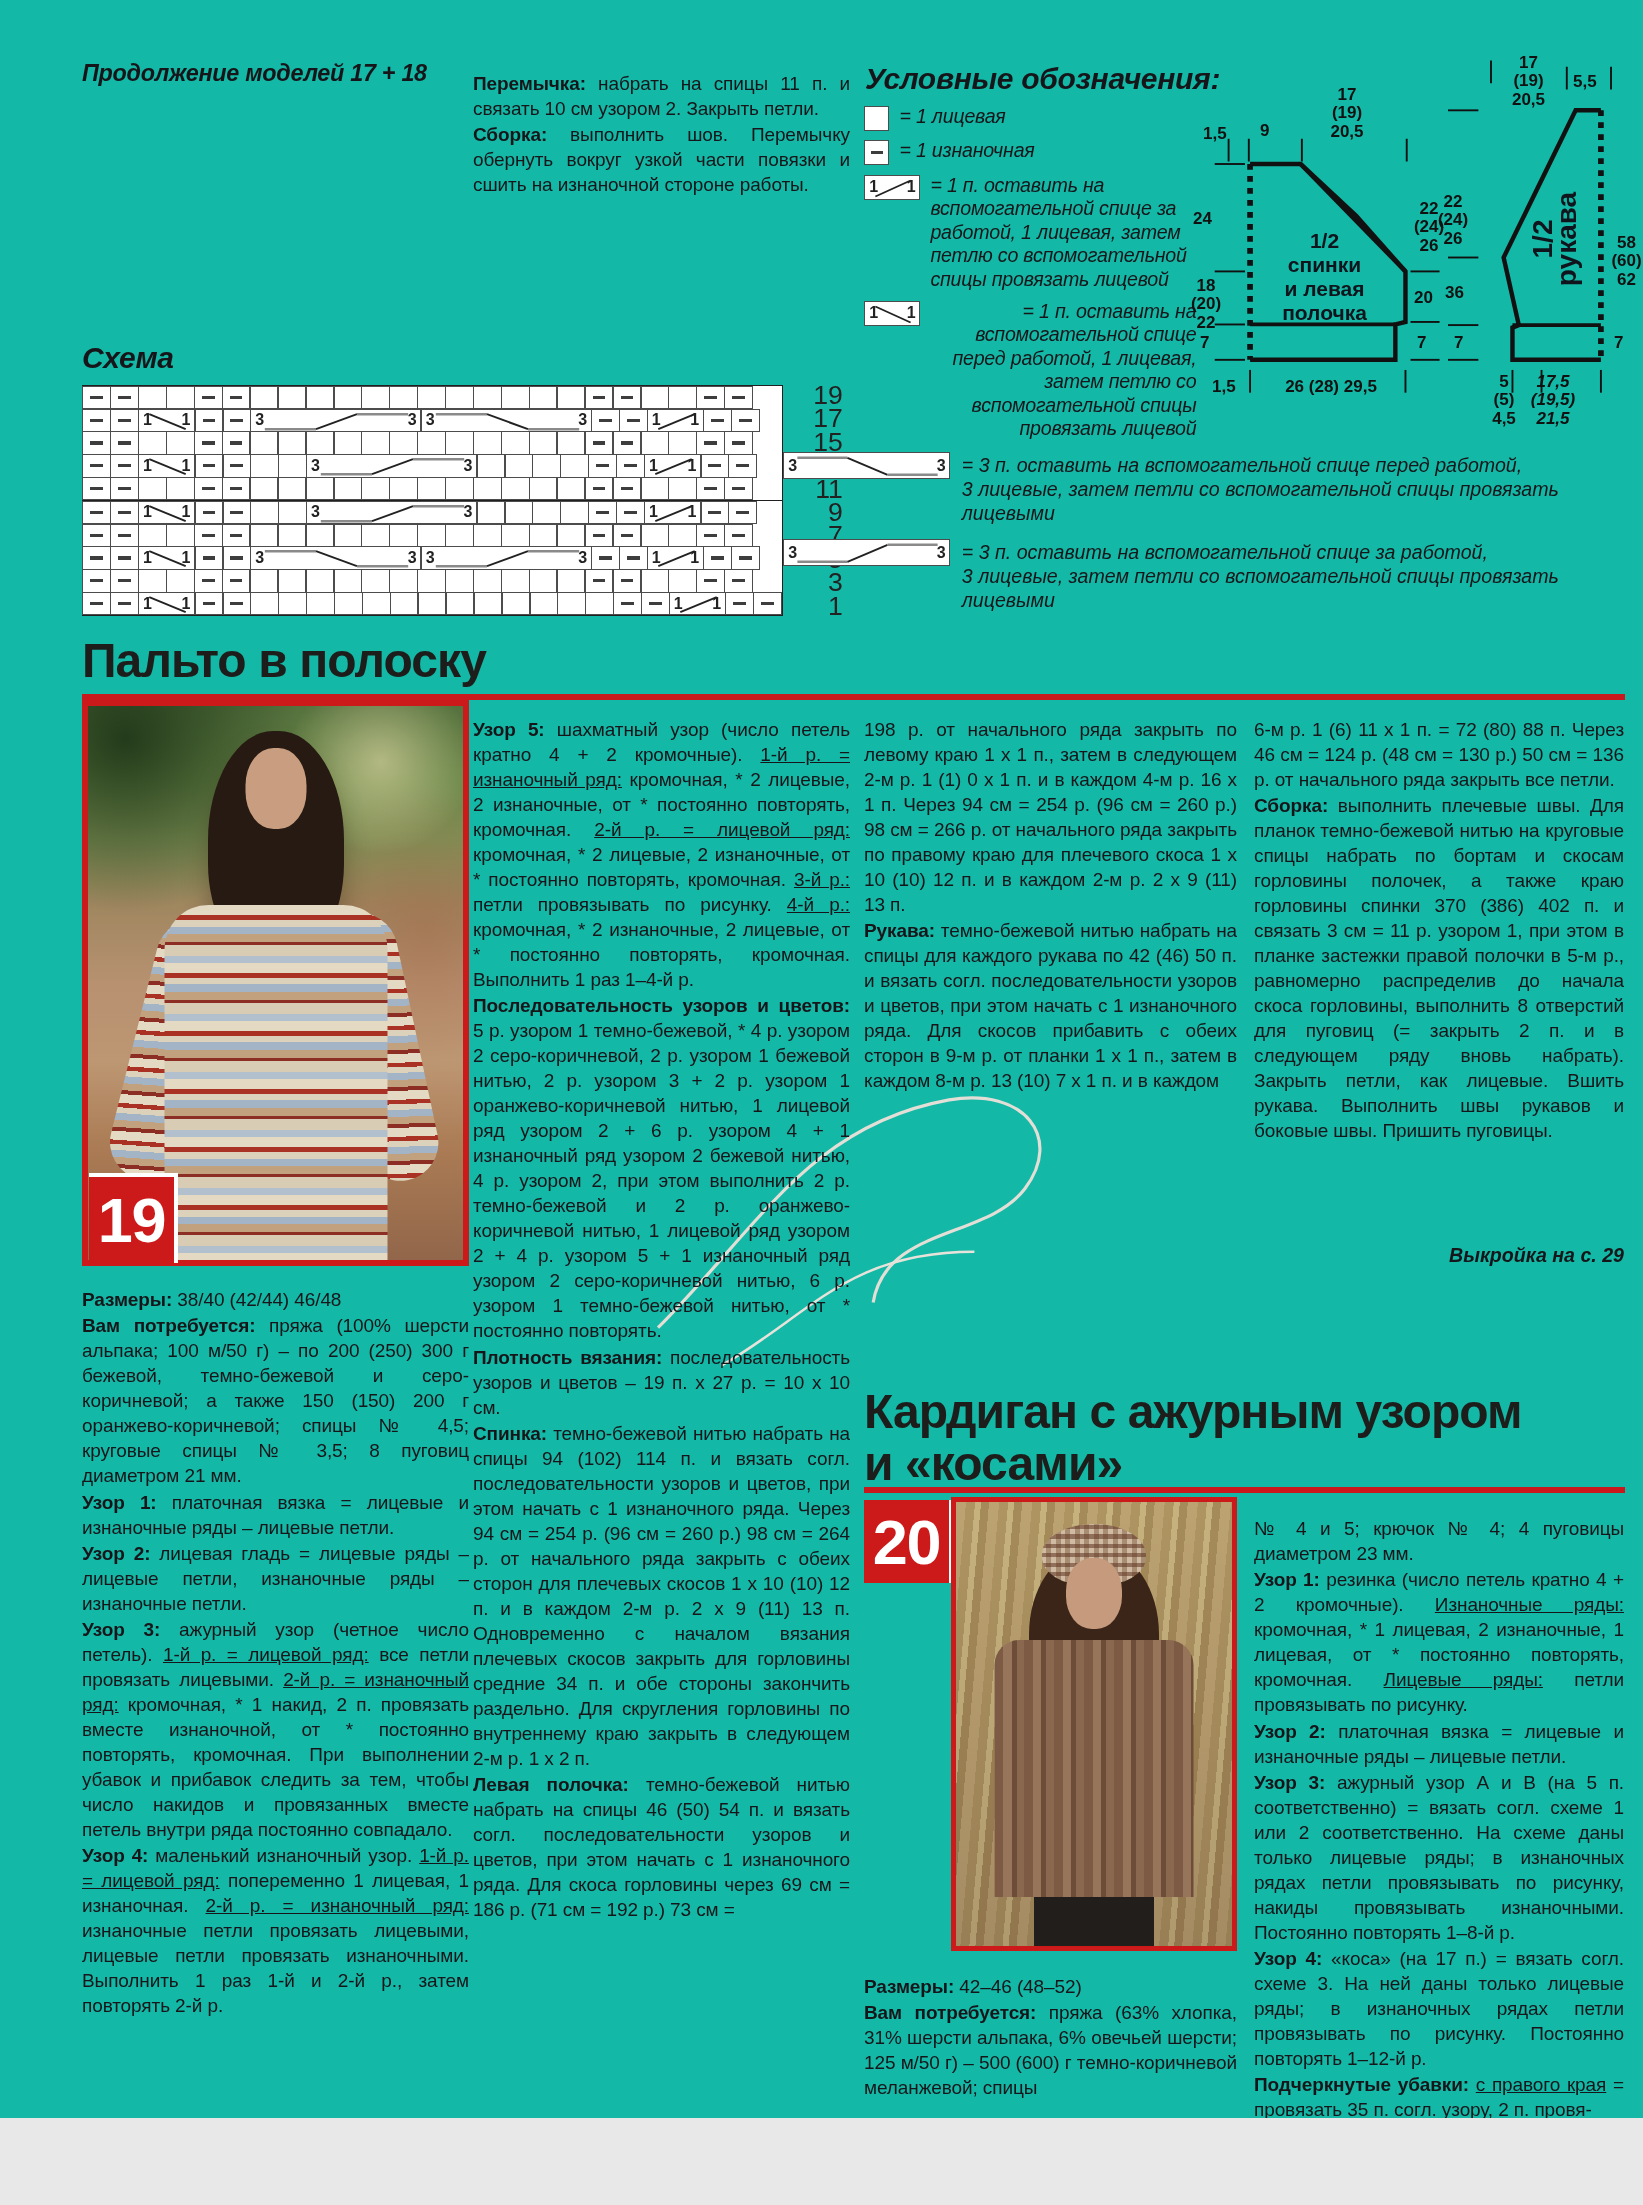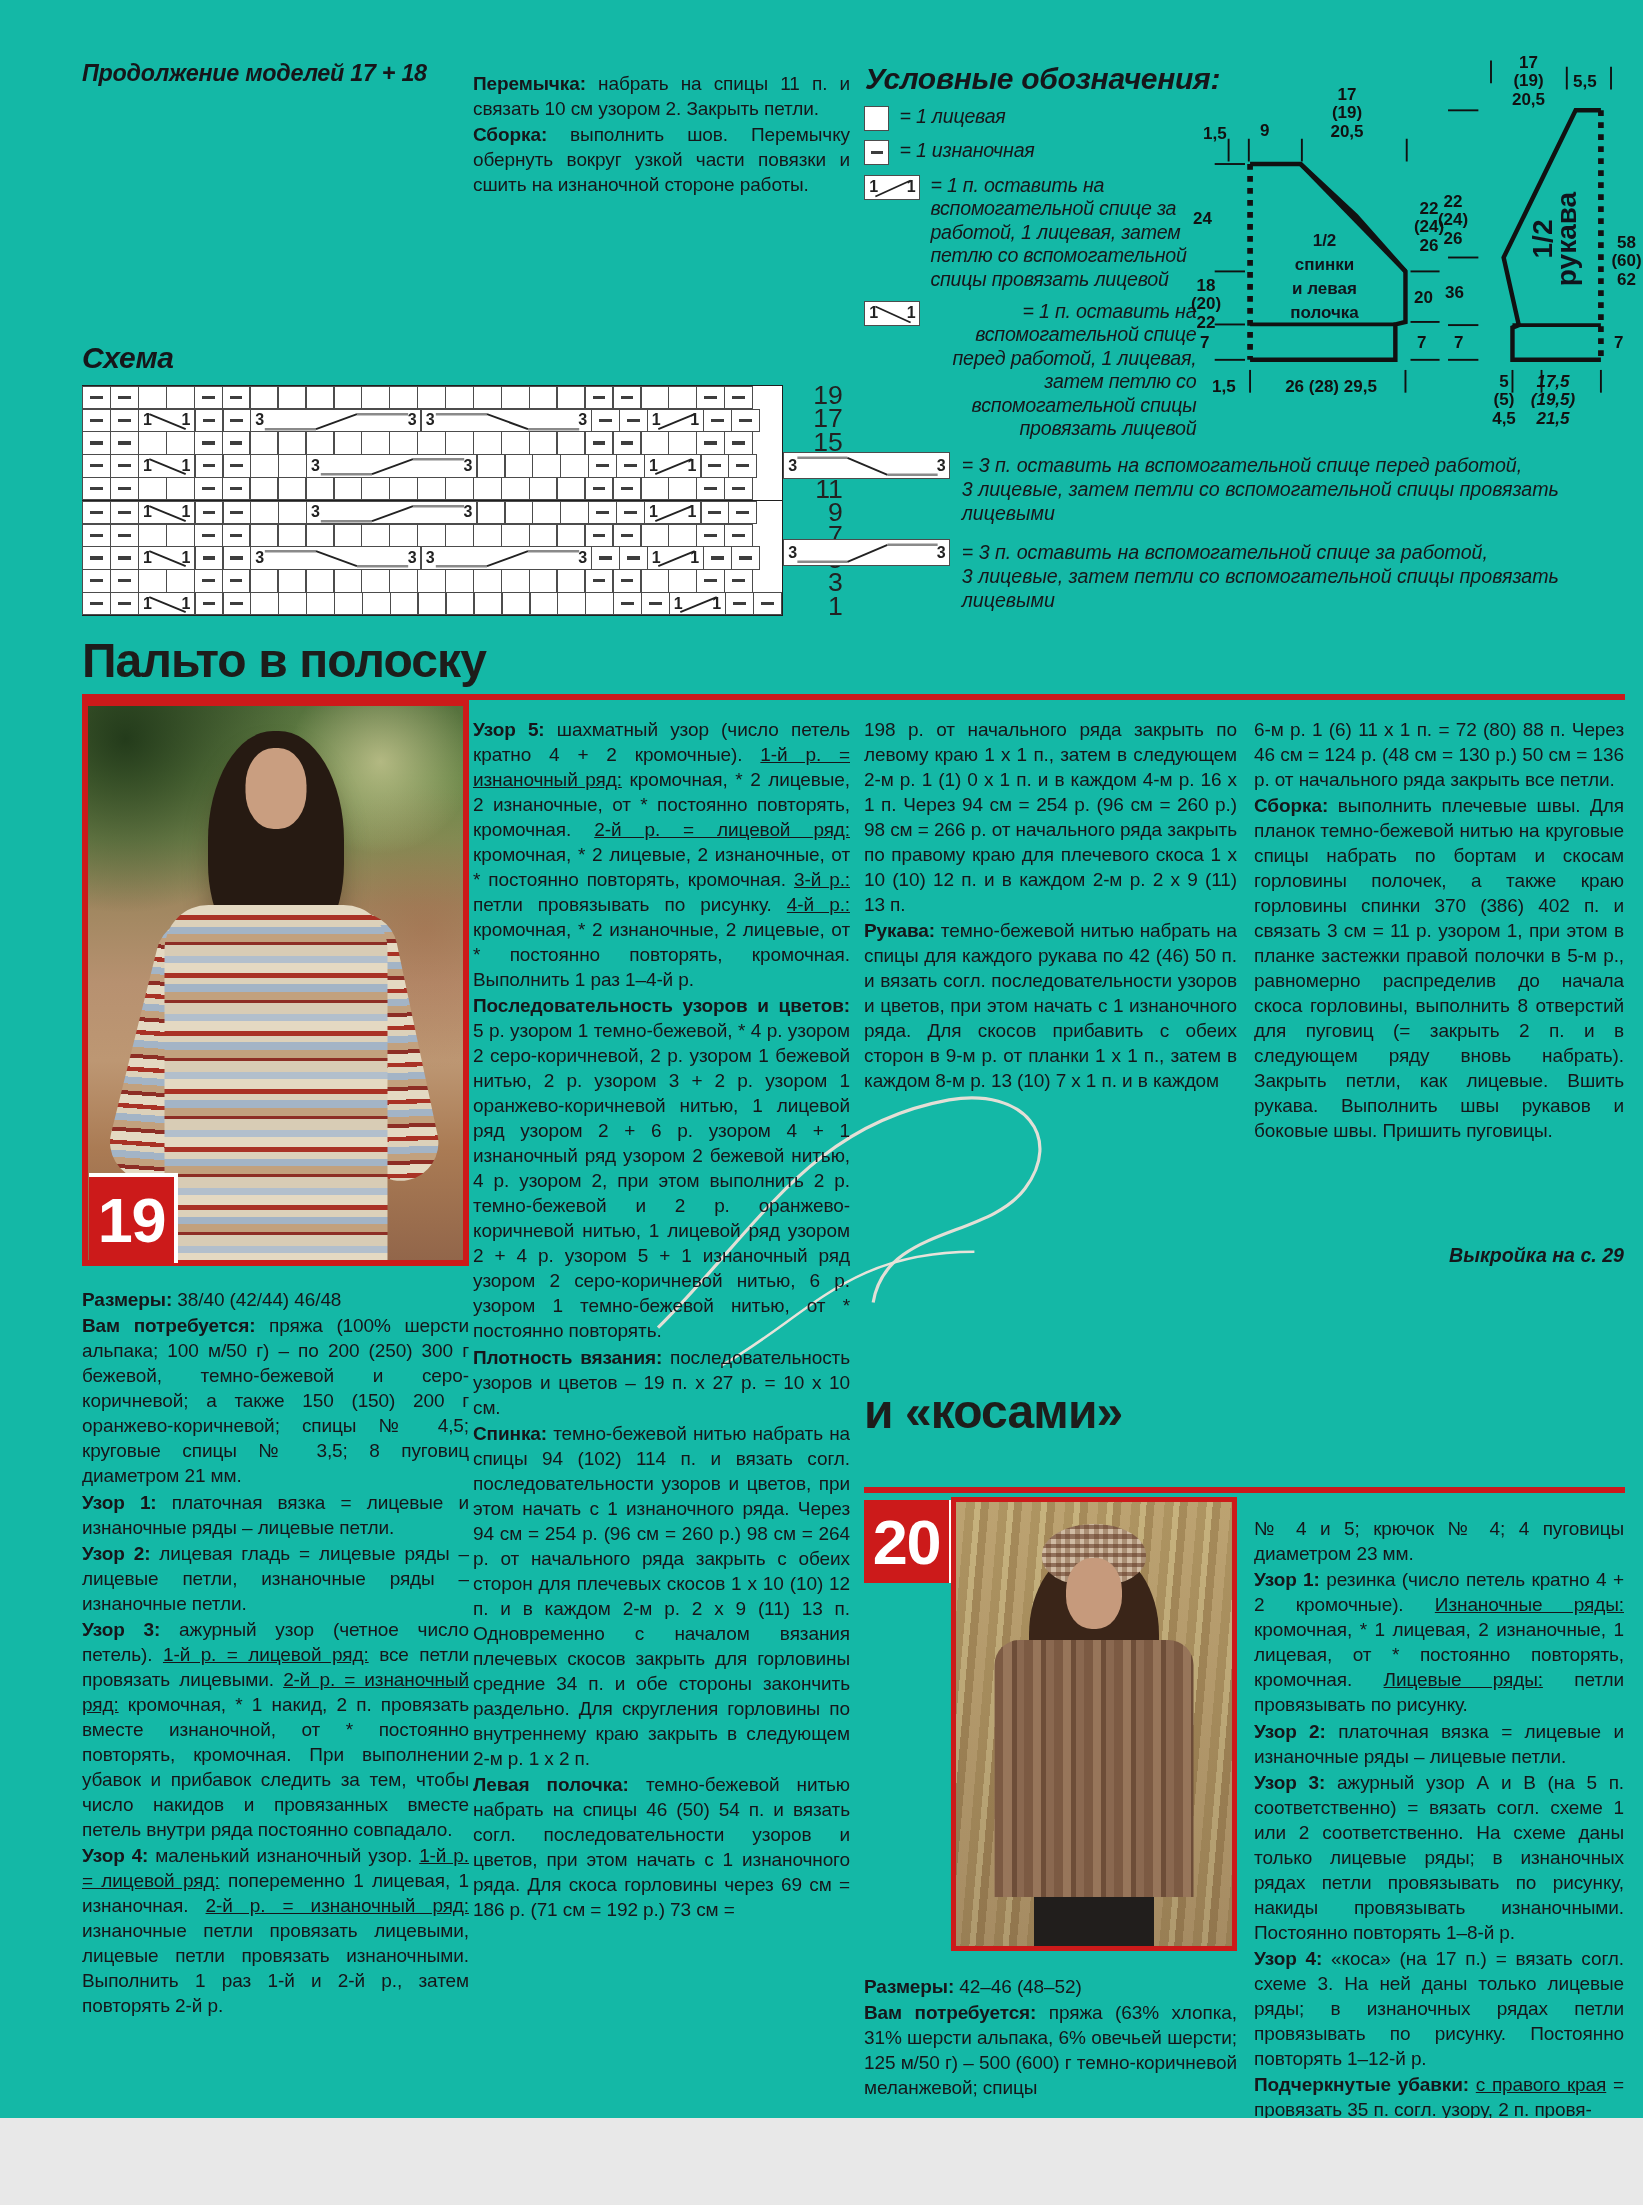--- a/index.html
+++ b/index.html
@@ -24,21 +24,21 @@
   .rownum{width:51px;font-size:26.6px;font-weight:normal;color:#222;display:flex;align-items:center;justify-content:flex-end;}
   .chartline{display:flex;align-items:center;}
   
   .litem{display:flex;margin-bottom:8.9px;}
   .litem .sym{flex:0 0 auto;margin-right:10px;margin-top:1.3px;}
   .litem .ltx{font-style:italic;font-size:19.6px;line-height:23.4px;text-align:left;letter-spacing:-0.2px;}
   .cabitem{display:flex;margin-bottom:15px;}
   .cabitem .ltx{font-style:italic;font-size:19.6px;line-height:24px;white-space:pre-line;margin-left:11.4px;text-align:left;}
   
   .ml{position:absolute;font-size:17px;font-weight:bold;line-height:18.3px;white-space:pre-line;text-align:center;color:#111;}
-  .pname{position:absolute;font-size:17px;line-height:24px;text-align:center;color:#10141c;font-weight:bold;}
+  .pname{position:absolute;font-size:21px;line-height:24px;text-align:center;color:#10141c;font-weight:bold;}
   
   .photo{position:absolute;box-sizing:border-box;border:6.3px solid #cc1a1a;overflow:hidden;background:#999;}
   .badge{position:absolute;background:#cc1a1a;color:#fff;font-weight:bold;font-size:63px;
          display:flex;align-items:center;justify-content:center;letter-spacing:-1.3px;}
   .note{font-weight:bold;font-style:italic;font-size:19.6px;text-align:right;}
   .pageno{font-family:"Liberation Serif",serif;font-size:29px;color:#222;}
   .clip{overflow:hidden;}
   
   .p19bg{position:absolute;inset:0;
     background:
@@ -801,20 +801,21 @@
       <p><span>198 р. от начального ряда закрыть по левому краю 1 х 1 п., затем в следующем 2-м р. 1 (1) 0 х 1 п. и в каждом 4-м р. 16 х 1 п. Через 94 см = 254 р. (96 см = 260 р.) 98 см = 266 р. от начального ряда закрыть по правому краю для плечевого скоса 1 х 10 (10) 12 п. и в каждом 2-м р. 2 х 9 (11) 13 п.</span></p>
       <p><span class="b">Рукава:</span><span> темно-бежевой нитью набрать на спицы для каждого рукава по 42 (46) 50 п. и вязать согл. последовательности узоров и цветов, при этом начать с 1 изнаночного ряда. Для скосов прибавить с обеих сторон в 9-м р. от планки 1 х 1 п., затем в каждом 8-м р. 13 (10) 7 х 1 п. и в каждом</span></p>
     </section>
   <section class="abs clip" style="left:1254px;top:717px;width:370px;height:525px;">
       <p><span>6-м р. 1 (6) 11 х 1 п. = 72 (80) 88 п. Через 46 см = 124 р. (48 см = 130 р.) 50 см = 136 р. от начального ряда закрыть все петли.</span></p>
       <p><span class="b">Сборка:</span><span> выполнить плечевые швы. Для планок темно-бежевой нитью на круговые спицы набрать по бортам и скосам горловины полочек, а также краю горловины спинки 370 (386) 402 п. и связать 3 см = 11 р. узором 1, при этом в планке застежки правой полочки в 5-м р., равномерно распределив до начала скоса горловины, выполнить 8 отверстий для пуговиц (= закрыть 2 п. и в следующем ряду вновь набрать). Закрыть петли, как лицевые. Вшить рукава. Выполнить швы рукавов и боковые швы. Пришить пуговицы.</span></p>
     </section>
   <div class="abs note" style="left:1254px;top:1244px;width:370px;">Выкройка на с. 29</div>
 
   <div class="abs" style="left:864px;top:1386px;width:765px;">
+    <h1 class="h1">Кардиган с ажурным узором</h1>
     <h1 class="h1">и «косами»</h1>
   </div>
   <div class="redrule abs" style="left:864px;top:1487px;width:761px;"></div>
 
   <div class="badge" style="left:864px;top:1500px;width:85px;height:83px;border-right:3.8px solid #fff;">20</div>
   <div class="photo" style="left:951px;top:1497px;width:286px;height:454px;border-width:5px;">
     <div class="p20bg"></div>
     <div class="p20hair"></div>
     <div class="p20cap"></div>
     <div class="p20face"></div>

